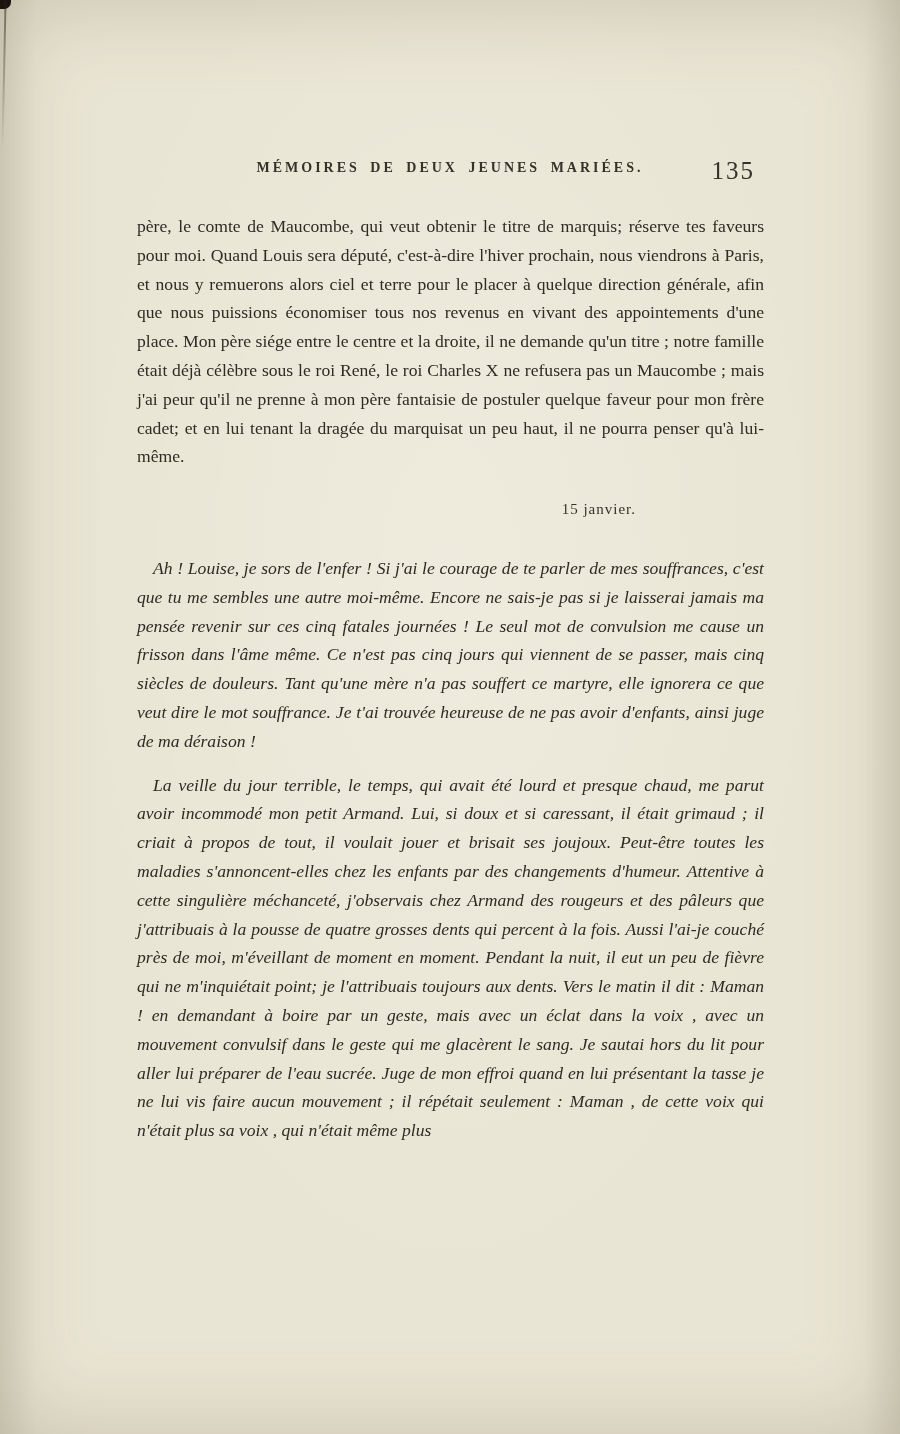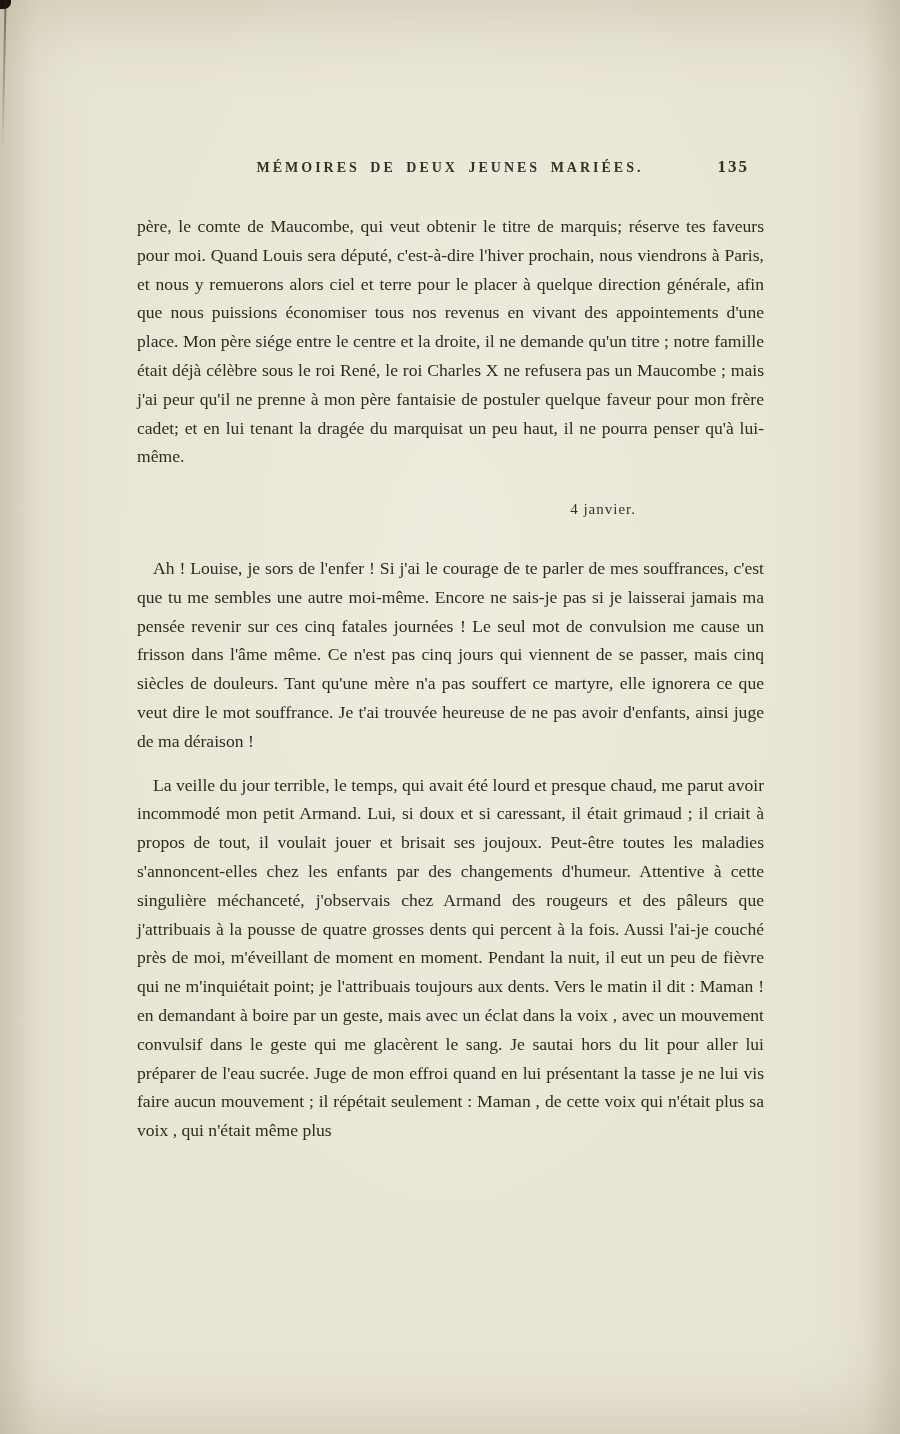--- a/index.html
+++ b/index.html
@@ -38,44 +38,44 @@
     display:block;
     text-align:center;
     font-size:14px;
     font-weight:700;
     letter-spacing:3px;
     word-spacing:4px;
     color:#35322a;
   }
   .page-number{
     position:absolute;
-    right:14px;top:-3px;
-    font-size:17px;
+    right:8px;top:-3px;
+    font-size:25px;
     letter-spacing:2px;
     color:#35322a;
-    font-weight:bold;
   }
   .text-block{
     position:absolute;
     top:212px;
     left:137px;
     width:627px;
     font-size:17.6px;
     line-height:28.8px;
     text-align:justify;
     color:var(--ink);
   }
   .text-block p.para{
     margin:0;
   }
   .text-block p.para + p.para{
     margin-top:15px;
   }
   .text-block p.indent{
     text-indent:16px;
+    font-style:italic;
   }
   .dateline{
     text-align:right;
     padding-right:128px;
     font-size:15px;
     letter-spacing:1px;
     color:#35322a;
     margin:24px 0 30px 0;
   }
 </style>
@@ -86,17 +86,17 @@
   <div class="corner-mark"></div>
   <div class="edge-line"></div>
 
   <header class="running-head">
     <span class="running-title">MÉMOIRES DE DEUX JEUNES MARIÉES.</span>
     <span class="page-number">135</span>
   </header>
 
   <main class="text-block">
       <p class="para">père, le comte de Maucombe, qui veut obtenir le titre de marquis; réserve tes faveurs pour moi. Quand Louis sera député, c'est-à-dire l'hiver prochain, nous viendrons à Paris, et nous y remuerons alors ciel et terre pour le placer à quelque direction générale, afin que nous puissions économiser tous nos revenus en vivant des appointements d'une place. Mon père siége entre le centre et la droite, il ne demande qu'un titre ; notre famille était déjà célèbre sous le roi René, le roi Charles X ne refusera pas un Maucombe ; mais j'ai peur qu'il ne prenne à mon père fantaisie de postuler quelque faveur pour mon frère cadet; et en lui tenant la dragée du marquisat un peu haut, il ne pourra penser qu'à lui-même.</p>
-      <div class="dateline">4 janvier.</div>
+      <div class="dateline">15 janvier.</div>
       <p class="para indent">Ah ! Louise, je sors de l'enfer ! Si j'ai le courage de te parler de mes souffrances, c'est que tu me sembles une autre moi-même. Encore ne sais-je pas si je laisserai jamais ma pensée revenir sur ces cinq fatales journées ! Le seul mot de convulsion me cause un frisson dans l'âme même. Ce n'est pas cinq jours qui viennent de se passer, mais cinq siècles de douleurs. Tant qu'une mère n'a pas souffert ce martyre, elle ignorera ce que veut dire le mot souffrance. Je t'ai trouvée heureuse de ne pas avoir d'enfants, ainsi juge de ma déraison !</p>
       <p class="para indent">La veille du jour terrible, le temps, qui avait été lourd et presque chaud, me parut avoir incommodé mon petit Armand. Lui, si doux et si caressant, il était grimaud ; il criait à propos de tout, il voulait jouer et brisait ses joujoux. Peut-être toutes les maladies s'annoncent-elles chez les enfants par des changements d'humeur. Attentive à cette singulière méchanceté, j'observais chez Armand des rougeurs et des pâleurs que j'attribuais à la pousse de quatre grosses dents qui percent à la fois. Aussi l'ai-je couché près de moi, m'éveillant de moment en moment. Pendant la nuit, il eut un peu de fièvre qui ne m'inquiétait point; je l'attribuais toujours aux dents. Vers le matin il dit : Maman ! en demandant à boire par un geste, mais avec un éclat dans la voix , avec un mouvement convulsif dans le geste qui me glacèrent le sang. Je sautai hors du lit pour aller lui préparer de l'eau sucrée. Juge de mon effroi quand en lui présentant la tasse je ne lui vis faire aucun mouvement ; il répétait seulement : Maman , de cette voix qui n'était plus sa voix , qui n'était même plus</p>
     </main>
 </div>
 
 </body></html>

